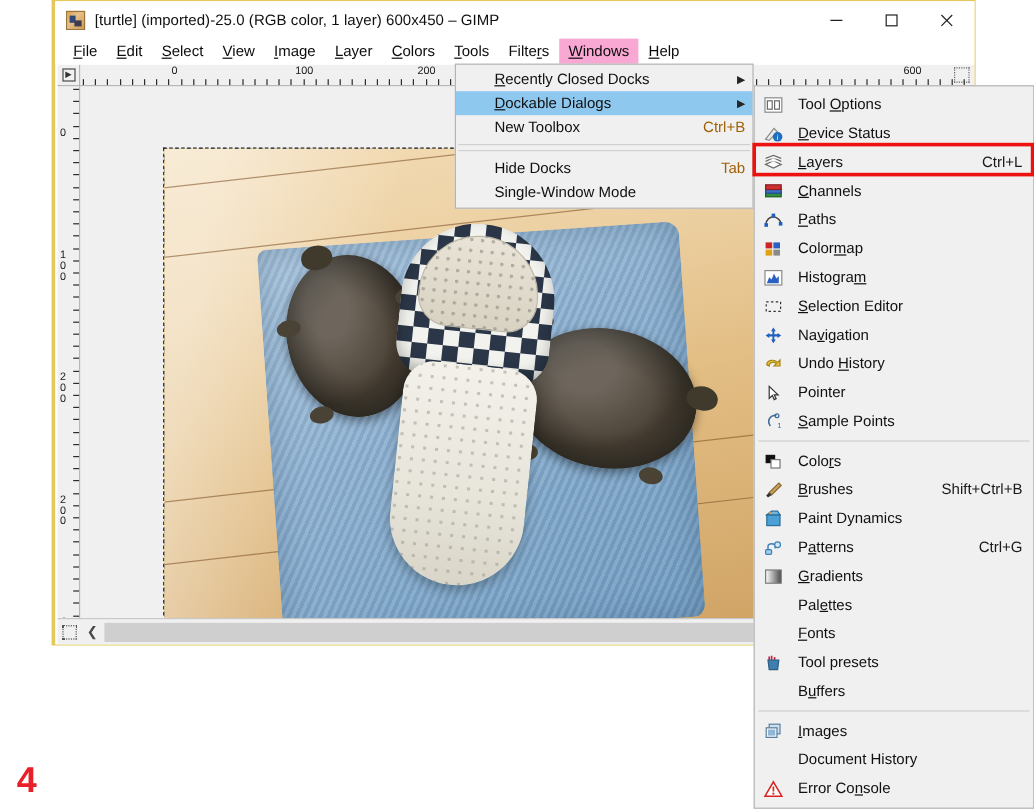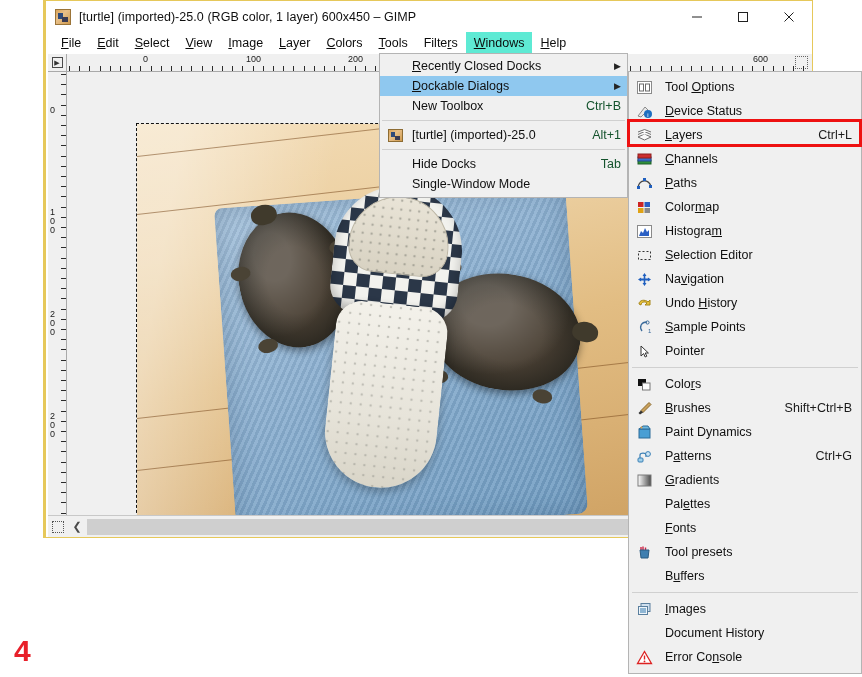--- a/index.html
+++ b/index.html
@@ -79,21 +79,21 @@
     align-items: stretch;
     padding-left: 7px;
     font-size: 12.5px;
   }
   .menu-item {
     padding: 0 8px;
     display: flex; align-items: center;
     color: #0c0c0c;
     white-space: nowrap;
   }
-  .menu-item.active { background: #5eead4; }
+  .menu-item.active { background: #f9a8d4; }
   .menu-item u { text-decoration: underline; }
 
   
   .editor {
     position: absolute;
     left: 0; top: 53px;
     right: 0; bottom: 0;
   }
   .corner-box {
     position:absolute; left:2px; top:0;
@@ -286,21 +286,21 @@
   .drow {
     height:20px;
     display:flex; align-items:center;
     padding-left:8px; padding-right:6px;
     position:relative;
     white-space:nowrap;
   }
   .drow.hl { background:#8fc8ef; }
   .drow .ico-slot { width:24px; flex:0 0 auto; display:flex; align-items:center; }
   .drow .lbl { flex:1 1 auto; }
-  .drow .accel { color:#14532d; margin-left:14px; }
+  .drow .accel { color:#a16207; margin-left:14px; }
   .drow .arrow {
     width:10px; text-align:right; color:#242424; font-size:9px;
   }
   .dsep { height:1px; background:#d0d0d0; margin:4px 2px 4px 2px; }
   .mini-thumb{
     width:15px;height:13px;
     background:linear-gradient(135deg,#d8a45a 0%, #e8c08a 40%, #cf9a4e 100%);
     border:1px solid #8d6c33; position:relative;
   }
   .mini-thumb::before{content:"";position:absolute;left:2px;top:2px;width:4px;height:5px;background:#2f4a7a;}
@@ -622,27 +622,20 @@
     </div>
 
     <div class="drow">
       <span class="ico-slot"></span>
       <span class="lbl">New Toolbox</span>
       <span class="accel">Ctrl+B</span>
     </div>
 
     <div class="dsep"></div>
 
-    <div class="drow">
-      <span class="ico-slot">
-          <span class="mini-thumb"></span>
-        </span>
-      <span class="lbl">[turtle] (imported)-25.0</span>
-      <span class="accel">Alt+1</span>
-    </div>
 
     <div class="dsep"></div>
 
     <div class="drow">
       <span class="ico-slot"></span>
       <span class="lbl">Hide Docks</span>
       <span class="accel">Tab</span>
     </div>
 
     <div class="drow">
@@ -755,35 +748,35 @@
         <svg width="17" height="15" viewBox="0 0 17 15">
             <path d="M3 8 C3 4, 9 3, 12 6 L14 4 L14 9 L9 9 L11 7 C9 5, 5 6, 5 9 Z" fill="#e8c23a" stroke="#a5851c"></path>
           </svg>
       </span>
       <span class="lbl">Undo <u>H</u>istory</span>
     </div>
 
     <div class="srow">
       <span class="ico-slot">
         <svg width="17" height="15" viewBox="0 0 17 15">
+            <path d="M5 2 L5 12 L7.6 9.6 L9.2 13 L10.8 12.2 L9.2 9 L12.4 9 Z" fill="#fff" stroke="#333"></path>
+          </svg>
+      </span>
+      <span class="lbl">Pointer</span>
+    </div>
+
+    <div class="srow">
+      <span class="ico-slot">
+        <svg width="17" height="15" viewBox="0 0 17 15">
             <path d="M11 2 C5 2, 3 7, 6 11" fill="none" stroke="#3a6a9a" stroke-width="1.3"></path>
             <circle cx="11.5" cy="2.5" r="1.6" fill="none" stroke="#3a6a9a"></circle>
             <text x="12" y="13" font-size="6" fill="#3a6a9a" font-family="Liberation Sans">1</text>
           </svg>
       </span>
       <span class="lbl"><u>S</u>ample Points</span>
-    </div>
-
-    <div class="srow">
-      <span class="ico-slot">
-        <svg width="17" height="15" viewBox="0 0 17 15">
-            <path d="M5 2 L5 12 L7.6 9.6 L9.2 13 L10.8 12.2 L9.2 9 L12.4 9 Z" fill="#fff" stroke="#333"></path>
-          </svg>
-      </span>
-      <span class="lbl">Pointer</span>
     </div>
 
     <div class="ssep"></div>
 
     <div class="srow">
       <span class="ico-slot">
         <svg width="17" height="15" viewBox="0 0 17 15">
             <rect x="2" y="2" width="8" height="7" fill="#111"></rect>
             <rect x="6.5" y="6" width="7.5" height="7" fill="#fff" stroke="#777"></rect>
           </svg>

